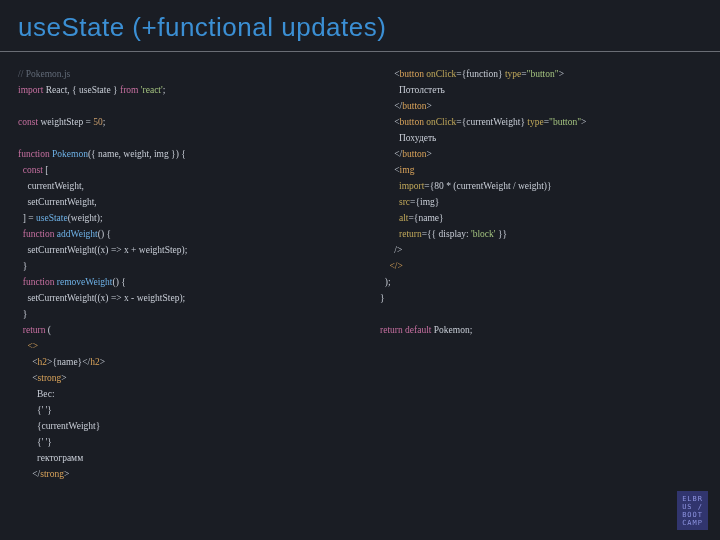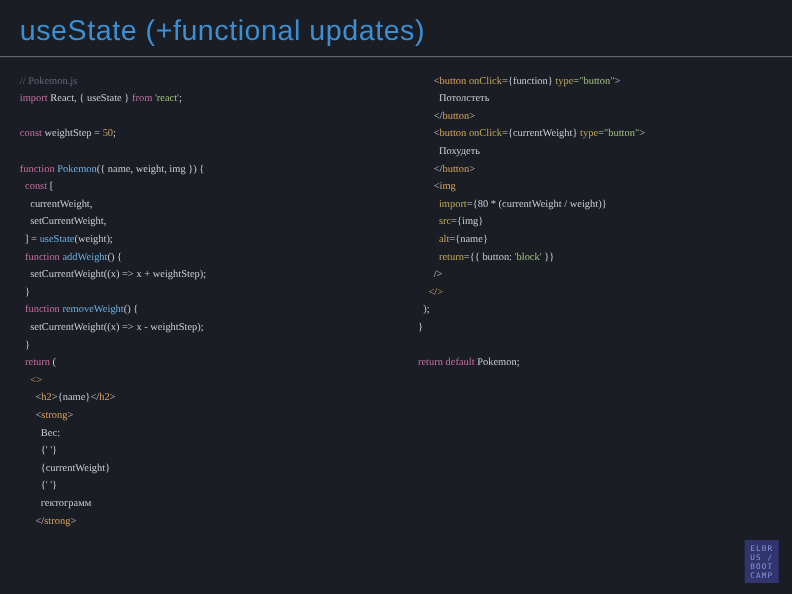--- a/index.html
+++ b/index.html
@@ -91,21 +91,21 @@
   <div class="col"><span>      &lt;</span><span class="jsx">button</span><span class="attr"> onClick</span><span>={function} </span><span class="attr">type</span><span>=</span><span class="str">"button"</span><span>&gt;</span>
 <span>        Потолстеть</span>
 <span>      &lt;/</span><span class="jsx">button</span><span>&gt;</span>
 <span>      &lt;</span><span class="jsx">button</span><span class="attr"> onClick</span><span>={currentWeight} </span><span class="attr">type</span><span>=</span><span class="str">"button"</span><span>&gt;</span>
 <span>        Похудеть</span>
 <span>      &lt;/</span><span class="jsx">button</span><span>&gt;</span>
 <span>      &lt;</span><span class="jsx">img</span>
 <span class="attr">        import</span><span>={80 * (currentWeight / weight)}</span>
 <span class="attr">        src</span><span>={img}</span>
 <span class="attr">        alt</span><span>={name}</span>
-<span class="attr">        return</span><span>={{ button: </span><span class="str">'block'</span><span> }}</span>
+<span class="attr">        return</span><span>={{ display: </span><span class="str">'block'</span><span> }}</span>
 <span>      /&gt;</span>
 <span class="jsx">    &lt;/&gt;</span>
 <span>  );</span>
 <span>}</span>
 
 <span class="kw">return default</span><span> Pokemon;</span></div>
 
 </div>
 
 <div class="logo">ELBR

